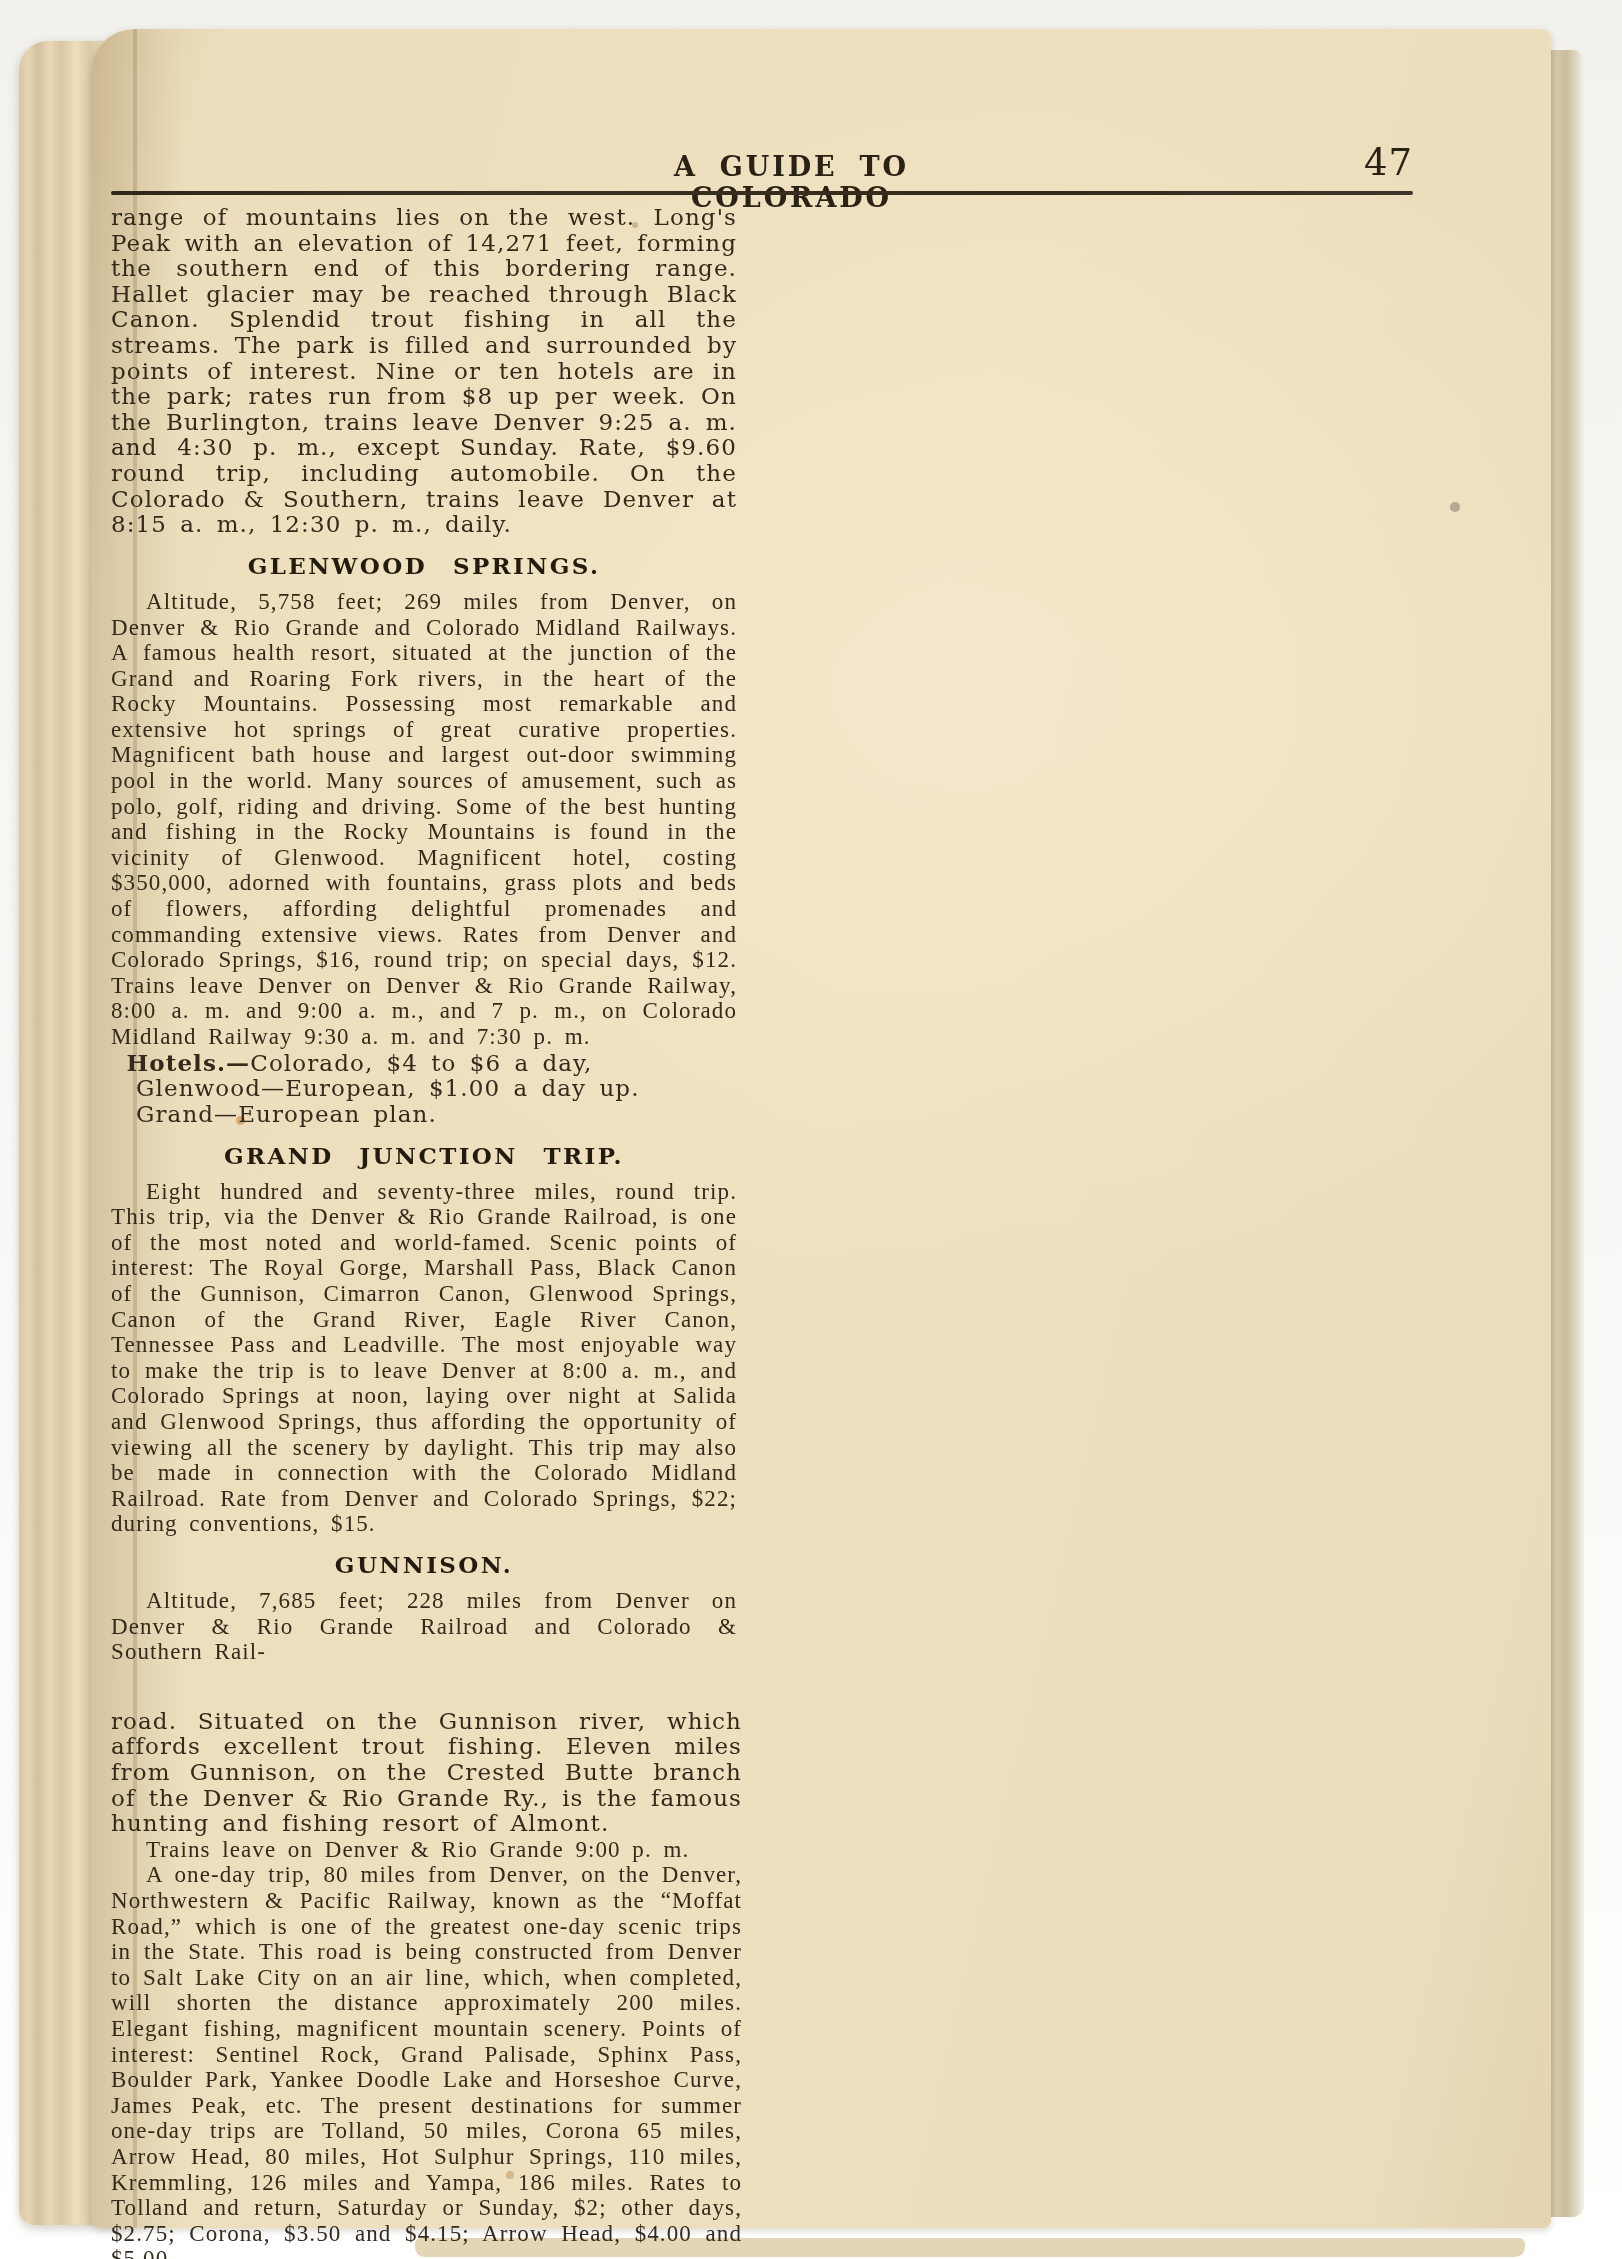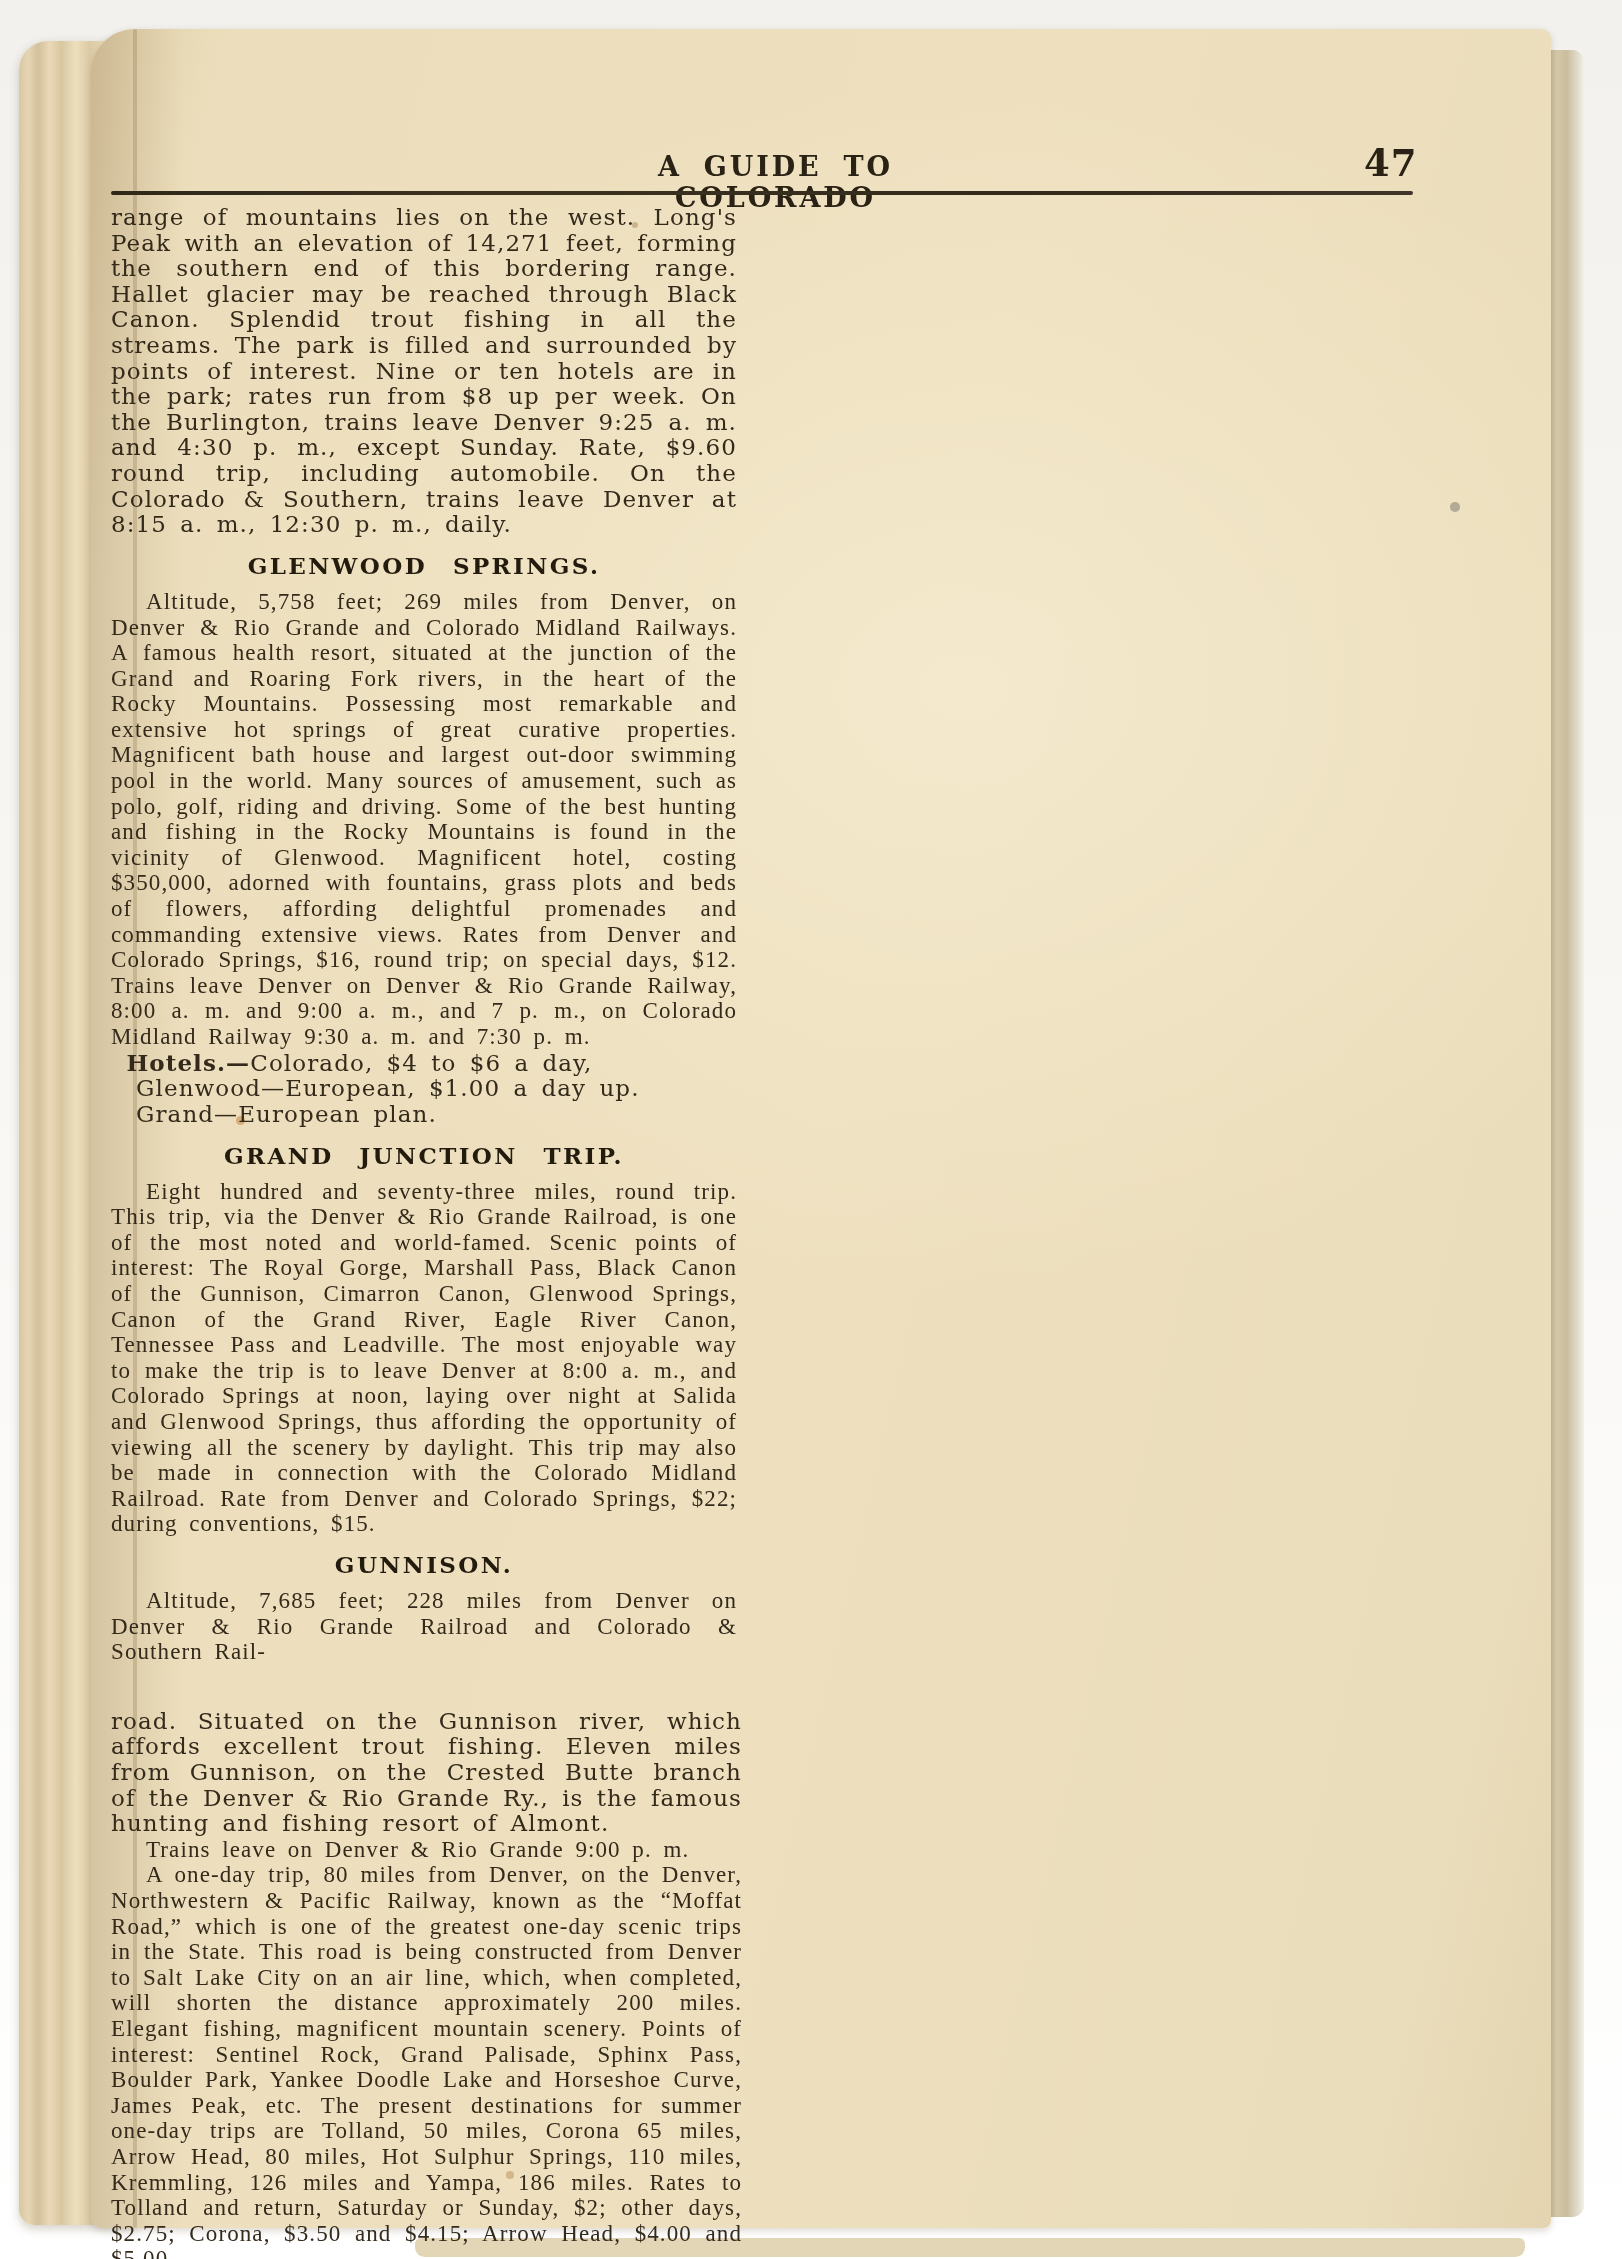--- a/index.html
+++ b/index.html
@@ -42,27 +42,27 @@
     background:linear-gradient(90deg,rgba(120,90,50,.20),rgba(120,90,50,0));
     border-radius:44px 0 0 11.6px;
   }
   .stain{position:absolute;border-radius:50%;}
   .stain.s1{left:145px;top:1087px;width:8.7px;height:8.7px;background:rgba(190,110,40,.45);}
   .stain.s2{left:1359px;top:473px;width:9.7px;height:9.7px;background:rgba(120,115,105,.5);}
   .stain.s3{left:415px;top:2142px;width:7.7px;height:7.7px;background:rgba(170,120,60,.4);}
   .stain.s4{left:541px;top:193px;width:5.8px;height:5.8px;background:rgba(140,100,50,.35);}
 
   .running-title{
-    position:absolute;left:469px;top:122px;width:431px;text-align:center;
+    position:absolute;left:485px;top:122px;width:431px;text-align:center;
     font-weight:bold;font-size:27px;letter-spacing:2.9px;word-spacing:9.7px;
     color:#2a2214;
   }
   .page-number{
     position:absolute;left:1273px;top:112px;
-    font-weight:bold;font-size:37px;letter-spacing:1px;color:#2a2214;
+    font-weight:normal;font-size:37px;letter-spacing:1px;color:#2a2214;
   }
   .header-rule{
     position:absolute;left:20px;top:162px;width:1302px;height:3.9px;
     background:linear-gradient(90deg,#2f2718 0%,#3c3222 30%,#332a1b 70%,#40352a 100%);
     border-radius:1.9px;
   }
   .columns{
     position:absolute;left:20px;top:176px;width:1302px;
     display:flex;gap:44px;color:#342a1b;flex-direction:column;
   }

